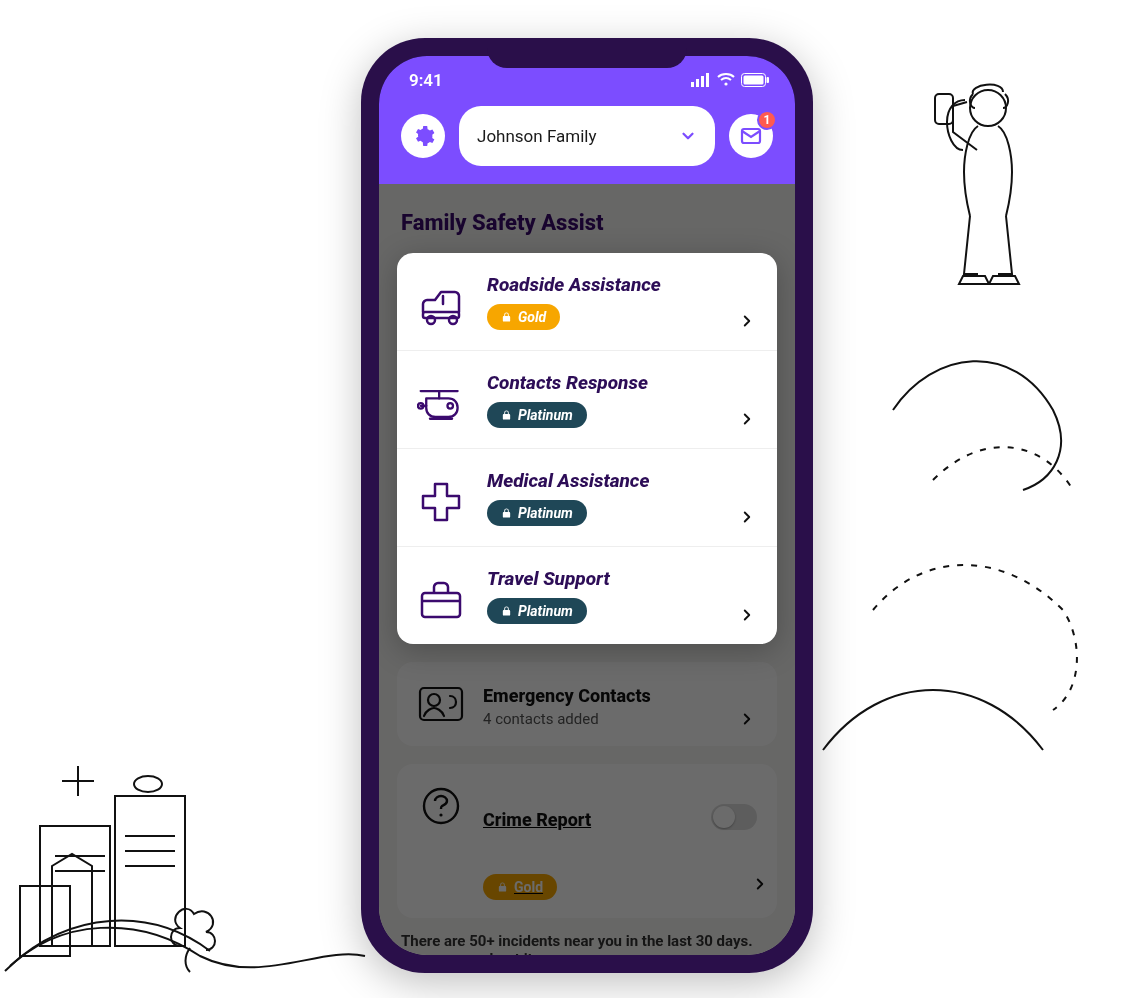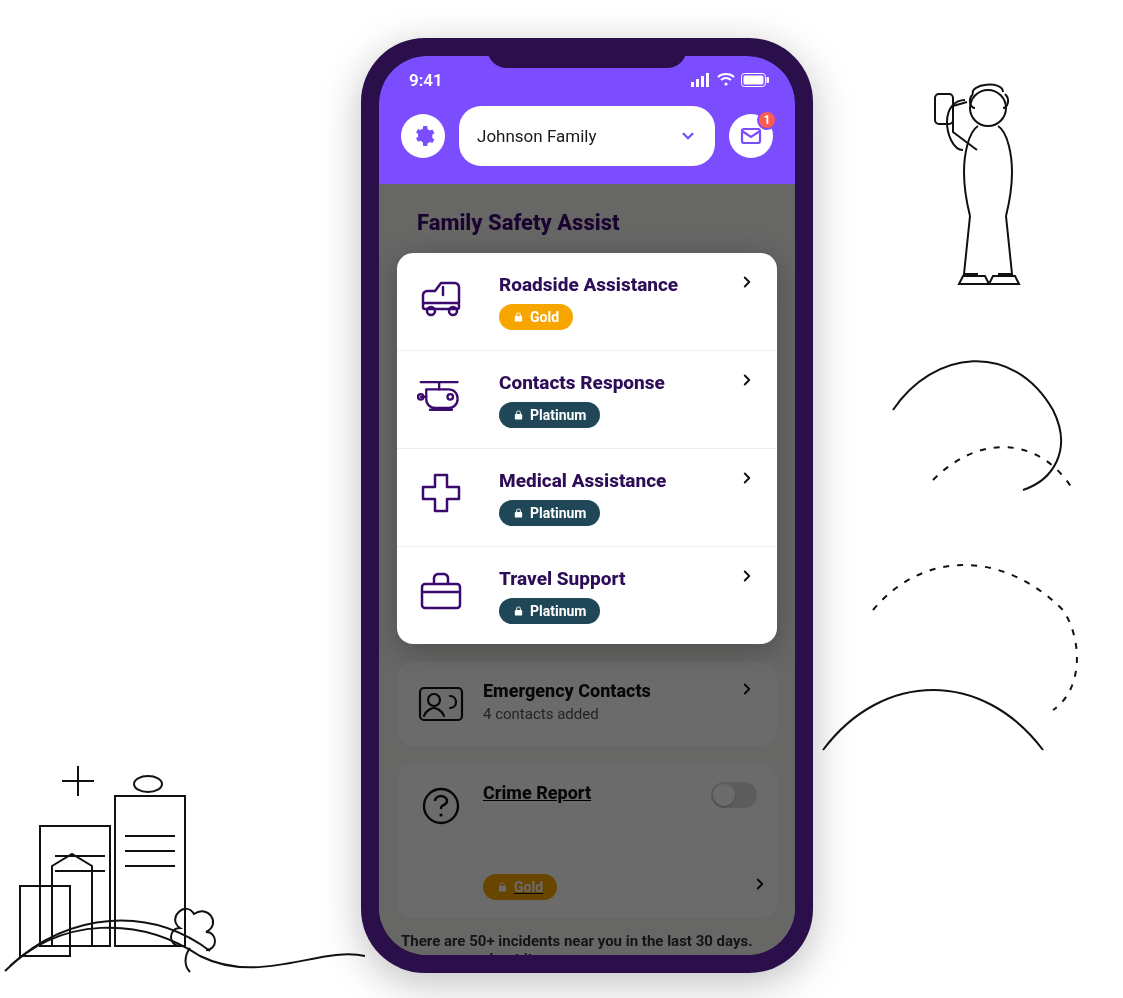--- a/index.html
+++ b/index.html
@@ -114,40 +114,41 @@
   }
   .content {
     position: relative;
     padding: 22px 18px 0 18px;
     height: 100%;
   }
   .page-title {
     color: #3b0a6e;
     font-size: 22px;
     font-weight: 800;
-    margin: 4px 0 18px 20px;
+    margin: 4px 0 18px 4px;
     position: relative;
     z-index: 3;
   }
 
   
   .spotlight-card {
     background: #fff;
     border-radius: 16px;
     position: relative;
     z-index: 20;
     box-shadow: 0 6px 30px rgba(0,0,0,.25);
     overflow: hidden;
   }
   .assist-item {
     display: flex;
-    align-items: flex-start;
-    gap: 34px;
+    align-items: flex-end;
+    gap: 22px;
     padding: 20px 20px;
     border-bottom: 1px solid #eee;
+    font-style: italic;
   }
   .assist-item:last-child { border-bottom: none; }
   .assist-icon {
     width: 48px; height: 48px;
     display: flex; align-items: center; justify-content: center;
     color: #3b0a6e;
     flex: 0 0 48px;
   }
   .assist-body {
     flex: 1;
@@ -177,21 +178,21 @@
     flex: 0 0 20px;
   }
 
   
   .dim-card {
     margin-top: 18px;
     background: #fff;
     border-radius: 16px;
     padding: 18px 20px;
     display: flex;
-    align-items: flex-start;
+    align-items: flex-end;
     gap: 18px;
     position: relative;
     z-index: 3;
   }
   .dim-card .title { font-size: 18px; font-weight: 800; color: #111; }
   .dim-card .sub { font-size: 15px; color: #555; margin-top: 4px; }
   .toggle {
     width: 46px; height: 26px; background: #ddd; border-radius: 13px; position: relative;
   }
   .toggle::after {

